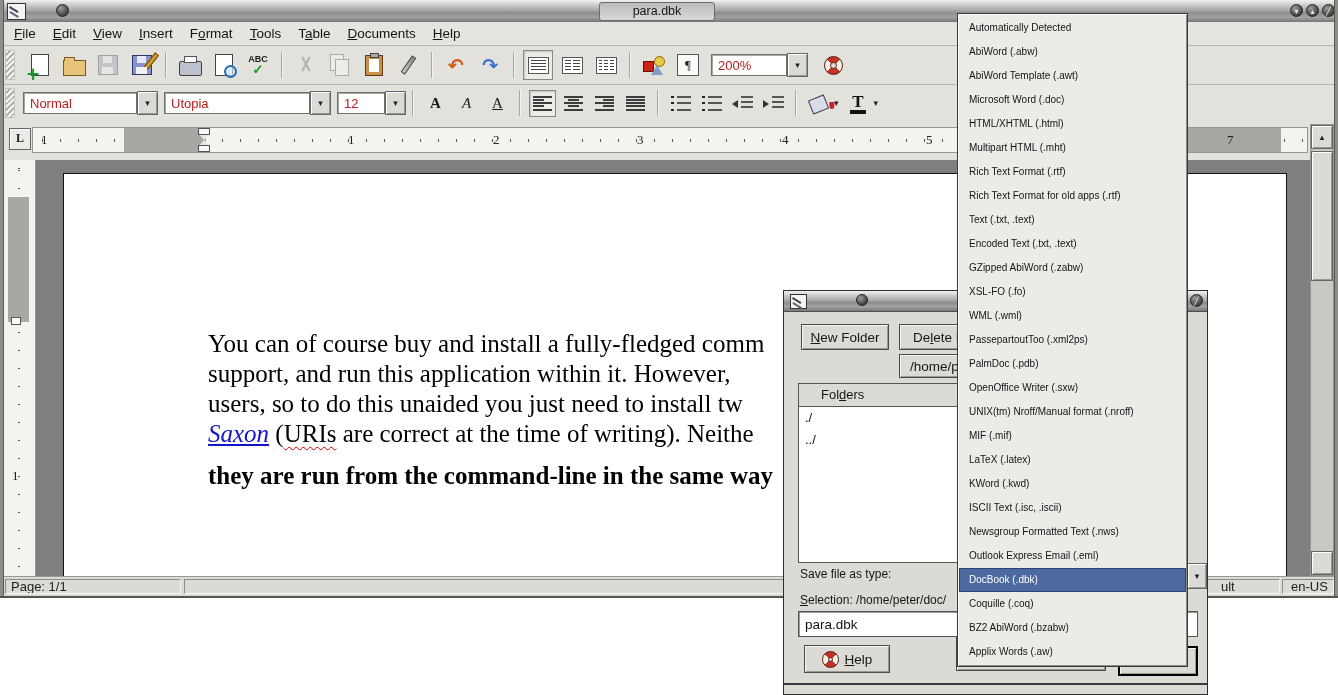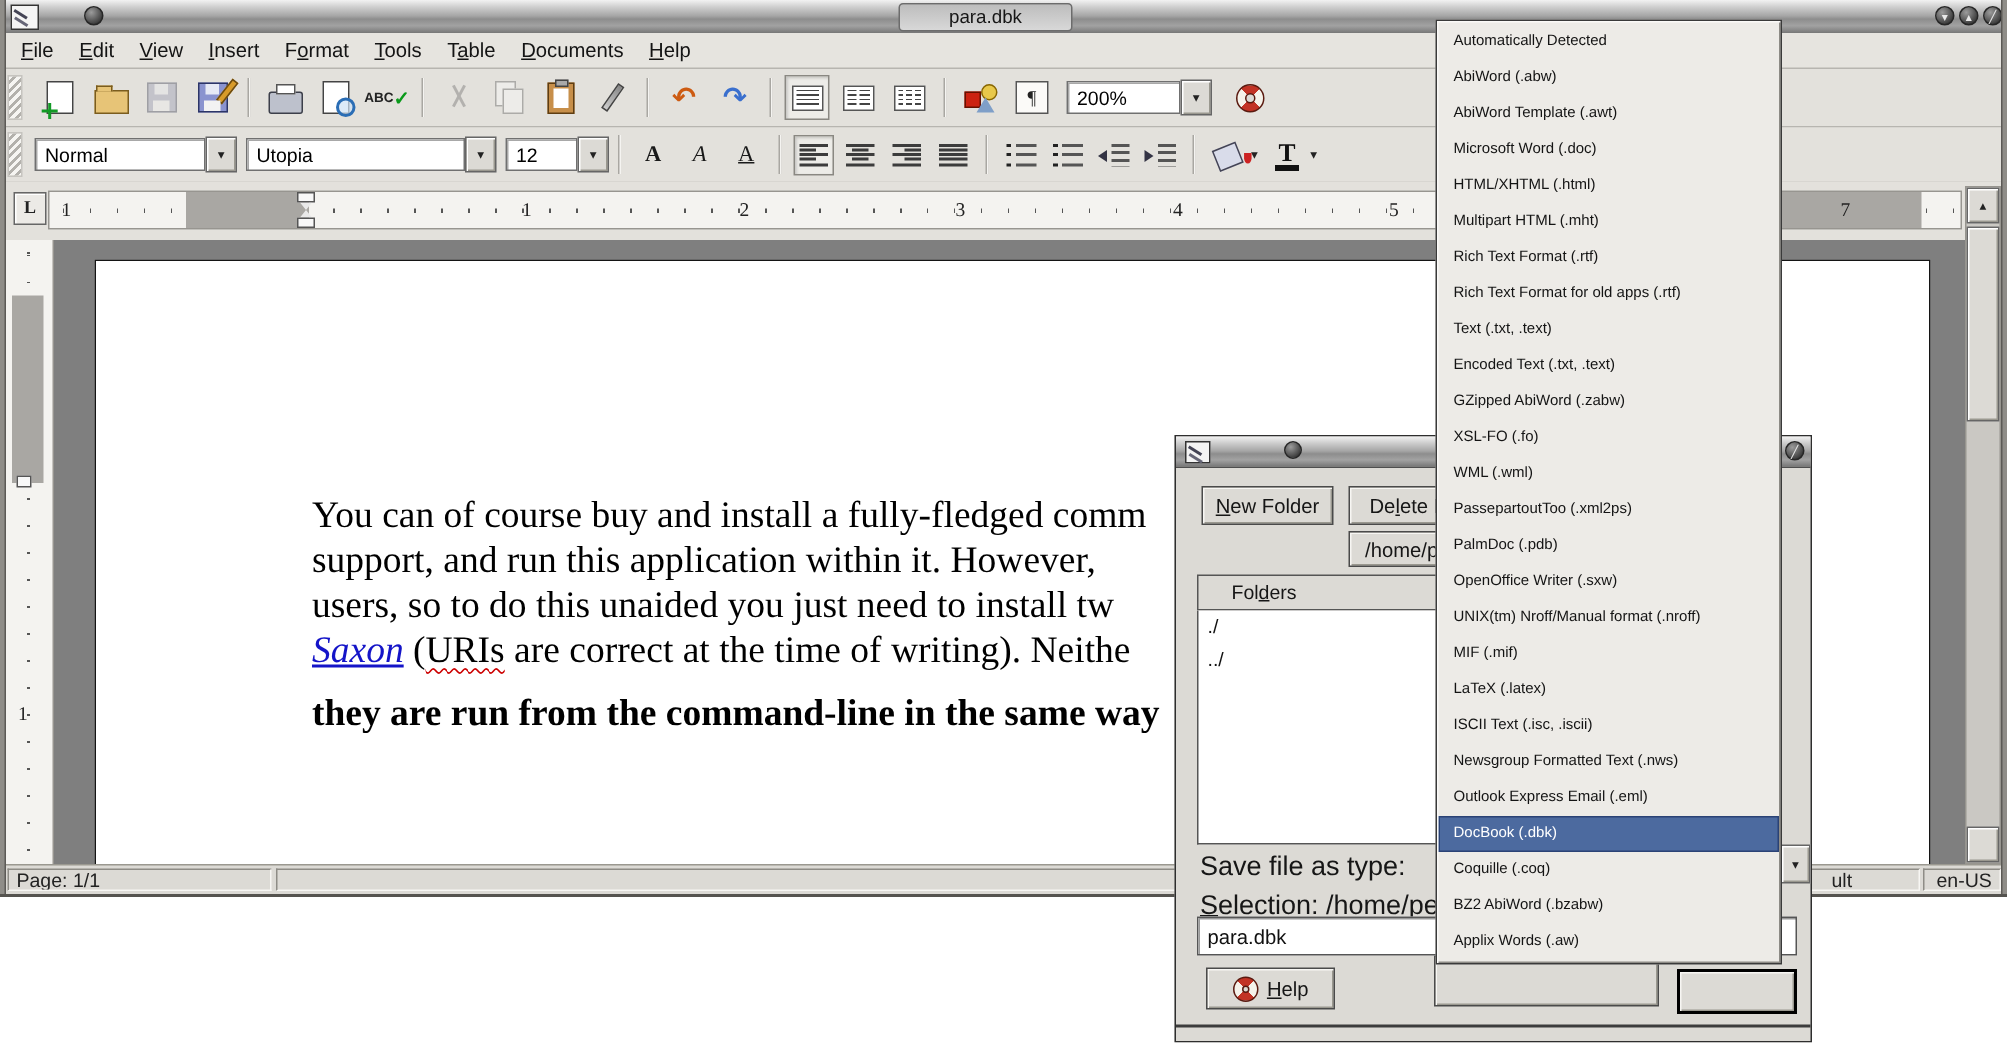--- a/index.html
+++ b/index.html
@@ -36,21 +36,21 @@
   .ic-new::after{content:"+";position:absolute;left:-6px;bottom:-8px;color:#139a26;font:bold 17px/17px "DejaVu Sans",sans-serif;}
   .ic-folder{width:21px;height:14px;background:#e7c477;border:1px solid #7a5c1e;position:relative;margin-top:5px;}
   .ic-folder::before{content:"";position:absolute;top:-4px;left:0;width:9px;height:3px;background:#e7c477;border:1px solid #7a5c1e;border-bottom:none;}
   .ic-floppy{width:18px;height:18px;background:#8a93cf;border:1px solid #2c3567;position:relative;}
   .ic-floppy::before{content:"";position:absolute;top:0;left:4px;width:9px;height:7px;background:#e6e9f5;}
   .ic-floppy::after{content:"";position:absolute;bottom:0;left:3px;width:11px;height:7px;background:#f2f2f2;}
   .pencil{position:absolute;right:-3px;top:-4px;width:3px;height:16px;background:#d89b2a;border:1px solid #6b4b12;transform:rotate(38deg);}
   .ic-printer{width:21px;height:13px;background:#bdc1cc;border:1px solid #3c3f4a;border-radius:2px;position:relative;margin-top:7px;}
   .ic-printer::before{content:"";position:absolute;top:-6px;left:4px;width:11px;height:5px;background:#fff;border:1px solid #555;}
   .mag{position:absolute;right:-5px;bottom:-3px;width:9px;height:9px;border:2px solid #2a6db5;border-radius:50%;background:rgba(205,225,245,.7);}
-  .spell{display:flex;flex-direction:row;align-items:center;}
+  .spell{display:flex;flex-direction:column;align-items:center;}
   .spell i{font:bold 9px/9px "Liberation Sans",sans-serif;font-style:normal;color:#222;}
   .spell b{color:#0a9a1a;font-size:13px;line-height:11px;}
   .cutx{position:relative;width:16px;height:18px;}
   .cutx::before,.cutx::after{content:"";position:absolute;left:7px;top:0;width:2px;height:16px;background:#666;}
   .cutx::before{transform:rotate(28deg);} .cutx::after{transform:rotate(-28deg);}
   .ic-copy{position:relative;width:12px;height:15px;background:#fff;border:1px solid #555;margin:-3px 6px 3px 0;}
   .ic-copy::after{content:"";position:absolute;left:4px;top:4px;width:12px;height:15px;background:#fff;border:1px solid #555;}
   .clip{width:16px;height:19px;background:#c78f4a;border:1px solid #5e3d12;position:relative;}
   .clip::before{content:"";position:absolute;left:4px;top:-3px;width:7px;height:3px;background:#a9a9a9;border:1px solid #444;}
   .clip::after{content:"";position:absolute;left:3px;top:3px;width:10px;height:13px;background:#fff;}
@@ -58,21 +58,21 @@
   .glyph-undo{font:bold 19px/19px "DejaVu Sans",sans-serif;color:#cd5b12;}
   .glyph-redo{font:bold 19px/19px "DejaVu Sans",sans-serif;color:#3a6fce;}
   .cols{display:flex;gap:2px;width:21px;height:17px;background:#fff;border:1px solid #555;padding:2px;box-sizing:border-box;}
   .cols i{flex:1;background:repeating-linear-gradient(to bottom,#444 0 1px,transparent 1px 3px);}
   .shapes{position:relative;width:23px;height:19px;}
   .shapes .sq{position:absolute;left:0;bottom:3px;width:9px;height:9px;background:#cc2211;border:1px solid #661100;}
   .shapes .ci{position:absolute;right:1px;top:0;width:9px;height:9px;border-radius:50%;background:#e8c84a;border:1px solid #886600;}
   .shapes .tr{position:absolute;left:8px;bottom:0;width:0;height:0;border-left:6px solid transparent;border-right:6px solid transparent;border-bottom:10px solid #7f9fc8;}
   .pil-box{width:20px;height:20px;border:1px solid #555;background:#fbfaf8;font:13px/20px "Liberation Serif",serif;text-align:center;color:#222;}
   .combo{display:flex;align-items:center;}
-  .combo-field{background:#fff;border:1px solid #707070;box-shadow:inset 1px 1px 0 #a8a8a8;height:22px;line-height:22px;padding-left:6px;font-size:13px;color:#000000;box-sizing:border-box;}
+  .combo-field{background:#fff;border:1px solid #707070;box-shadow:inset 1px 1px 0 #a8a8a8;height:22px;line-height:22px;padding-left:6px;font-size:13px;color:#b91c1c;box-sizing:border-box;}
   .combo-btn{width:21px;height:24px;background:#dcdad5;border:1px solid #666;box-shadow:inset 1px 1px 0 #fff,inset -1px -1px 0 #9a988f;display:flex;align-items:center;justify-content:center;font-size:9px;color:#222;box-sizing:border-box;}
   .lifesaver{width:17px;height:17px;border-radius:50%;border:1px solid #5a1a10;position:relative;
     background:conic-gradient(#c23325 0 45deg,#f5f2ea 45deg 135deg,#c23325 135deg 225deg,#f5f2ea 225deg 315deg,#c23325 315deg);}
   .lifesaver::after{content:"";position:absolute;inset:5px;background:#dcdad5;border-radius:50%;border:1px solid #5a1a10;box-sizing:border-box;}
   
   .fmt-btn{width:27px;height:27px;margin:0 2px;display:flex;align-items:center;justify-content:center;border:1px solid transparent;box-sizing:border-box;position:relative;}
   .fmt-btn.pressed{border:1px solid #8a8882;background:#edece8;box-shadow:inset 1px 1px 2px rgba(0,0,0,.18);}
   .fA{font:15px/15px "Liberation Serif",serif;color:#1a1a1a;}
   .fA.b{font-weight:bold;} .fA.i{font-style:italic;} .fA.u{text-decoration:underline;}
   .al{width:19px;height:15px;display:flex;flex-direction:column;justify-content:space-between;}
@@ -119,21 +119,21 @@
   .statusbar{position:absolute;left:3px;top:576px;width:1331px;height:20px;background:#dcdad5;border-top:1px solid #9a9890;box-sizing:border-box;}
   .sb-sec{position:absolute;top:2px;height:15px;border:1px solid;border-color:#8e8c86 #f7f6f3 #f7f6f3 #8e8c86;
     font-size:13px;color:#222;line-height:14px;padding-left:5px;box-sizing:border-box;overflow:hidden;white-space:nowrap;}
   
   .dialog{position:absolute;left:783px;top:290px;width:425px;height:405px;background:#dcdad5;border:1px solid #2e2e2e;box-sizing:border-box;z-index:10;}
   .dlg-titlebar{position:absolute;left:0;top:0;width:100%;height:20px;
     background:linear-gradient(180deg,#f2f2f2 0%,#cdcdcd 22%,#a6a6a6 48%,#8d8d8d 58%,#a2a2a2 78%,#777 100%);border-bottom:1px solid #4e4e4e;}
   .dlg-btn{position:absolute;background:#dcdad5;border:1px solid #4a4a4a;
     box-shadow:inset 1px 1px 0 #f7f6f3,inset -1px -1px 0 #9a988f;font-size:13.5px;color:#161616;
     display:flex;align-items:center;justify-content:center;box-sizing:border-box;}
-  .dlg-label{position:absolute;font-size:18px;color:#161616;white-space:nowrap;text-align:center;}
+  .dlg-label{position:absolute;font-size:12px;color:#161616;white-space:nowrap;text-align:center;}
   .list-hdr{position:absolute;left:0;top:0;width:100%;height:24px;background:#dcdad5;border:1px solid #555;
     font-size:13px;color:#161616;line-height:22px;padding-left:22px;box-sizing:border-box;}
   .list-body{position:absolute;left:0;top:24px;width:100%;bottom:0;background:#fff;border:1px solid #555;border-top:none;box-sizing:border-box;}
   .folder-item{height:22px;line-height:22px;padding-left:6px;font-size:13px;color:#111;}
   .text-input{position:absolute;background:#fff;border:1px solid #555;box-shadow:inset 1px 1px 0 #999;
     font-size:13.5px;color:#111;padding:0 0 0 6px;box-sizing:border-box;font-family:"Liberation Sans",sans-serif;}
   .dlg-bottom-line{position:absolute;left:0;top:392px;width:100%;height:2px;background:#3c3c3c;}
   
   .dropdown{position:absolute;left:957px;top:13px;width:231px;background:#edebe7;border:1px solid #3a3a3a;
     box-shadow:inset 1px 1px 0 #fbfaf8,inset -1px -1px 0 #8d8b86;z-index:20;padding:2px 1px;box-sizing:border-box;}
@@ -440,20 +440,21 @@
     <div class="dd-item">Encoded Text (.txt, .text)</div>
     <div class="dd-item">GZipped AbiWord (.zabw)</div>
     <div class="dd-item">XSL-FO (.fo)</div>
     <div class="dd-item">WML (.wml)</div>
     <div class="dd-item">PassepartoutToo (.xml2ps)</div>
     <div class="dd-item">PalmDoc (.pdb)</div>
     <div class="dd-item">OpenOffice Writer (.sxw)</div>
     <div class="dd-item">UNIX(tm) Nroff/Manual format (.nroff)</div>
     <div class="dd-item">MIF (.mif)</div>
     <div class="dd-item">LaTeX (.latex)</div>
+    <div class="dd-item">KWord (.kwd)</div>
     <div class="dd-item">ISCII Text (.isc, .iscii)</div>
     <div class="dd-item">Newsgroup Formatted Text (.nws)</div>
     <div class="dd-item">Outlook Express Email (.eml)</div>
     <div class="dd-item selected" style="background: rgb(76, 106, 159);">DocBook (.dbk)</div>
     <div class="dd-item">Coquille (.coq)</div>
     <div class="dd-item">BZ2 AbiWord (.bzabw)</div>
     <div class="dd-item">Applix Words (.aw)</div>
   </div>
 
 </body></html>

